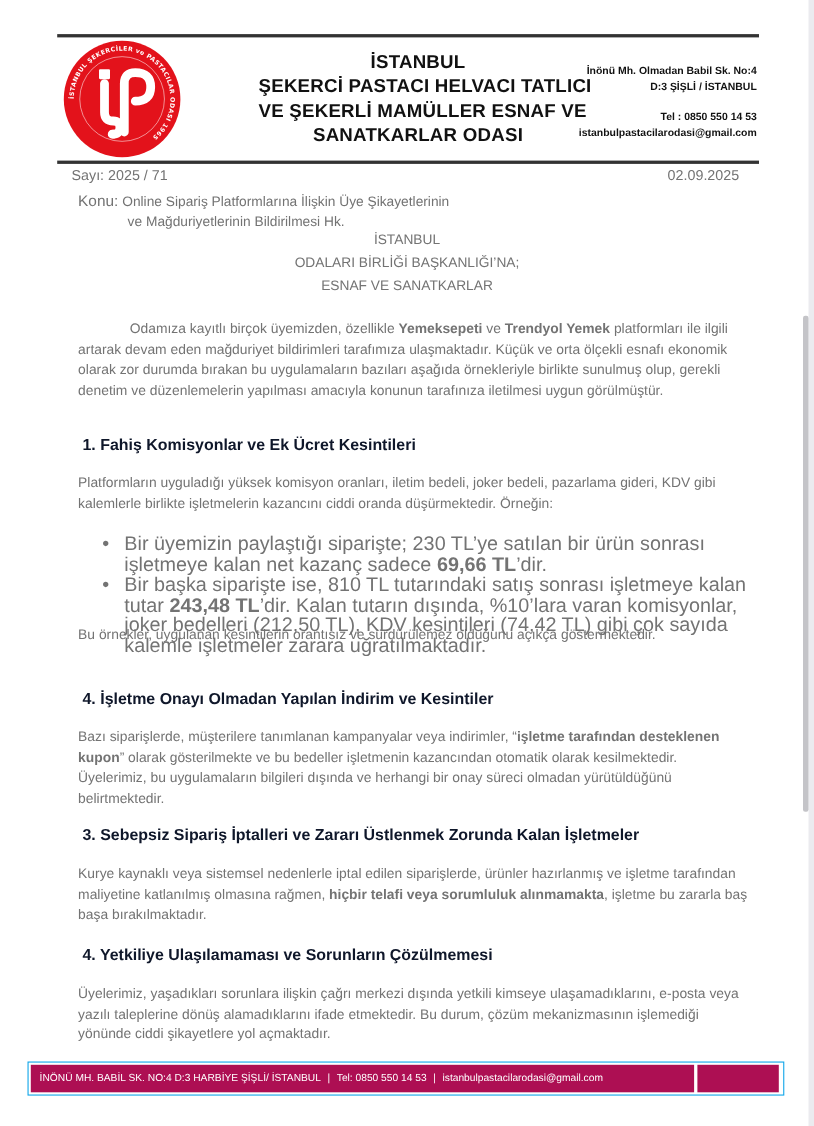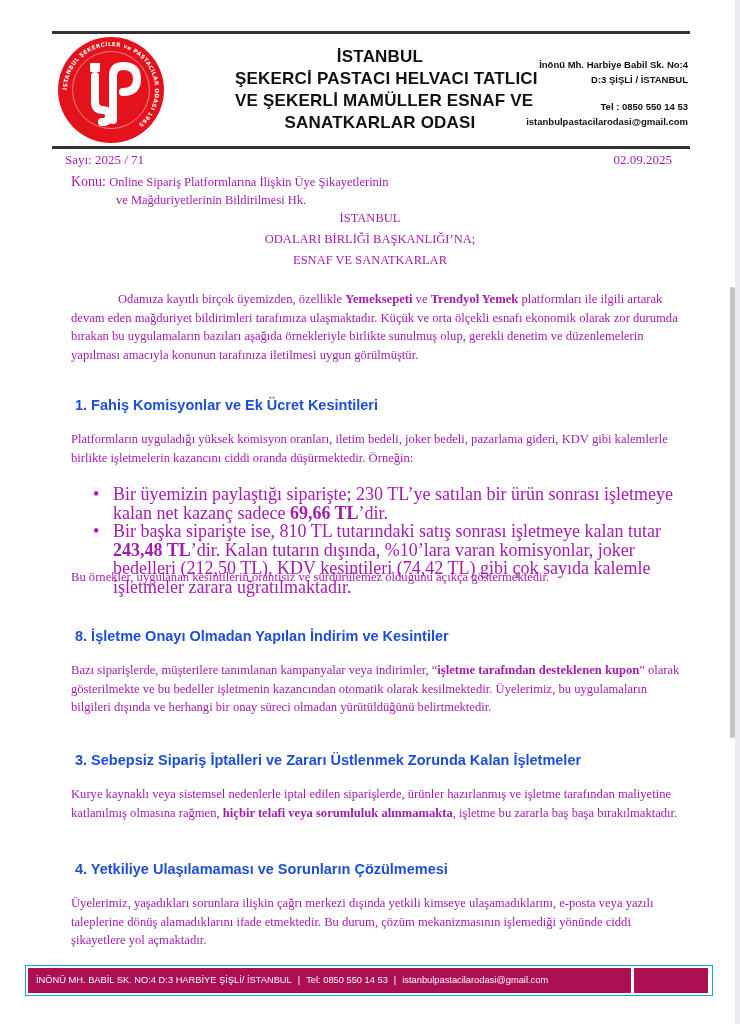--- a/index.html
+++ b/index.html
@@ -27,34 +27,34 @@
   .org-title div { white-space: nowrap; }
 
   
   .contact {
     position: absolute; right: 52px; top: 57px; width: 220px; text-align: right;
     font-weight: 700; font-size: 9.5px; line-height: 15px; color: #111;
   }
   .contact .gap { height: 12px; }
 
   
-  .doc { font-family: Liberation Serif, serif; font-size: 12.6px; color: #a21caf; }
+  .doc { font-family: Liberation Sans, sans-serif; font-size: 12.6px; color: #737373; }
   .abs { position: absolute; }
   .sayi { left: 65px; top: 152px; font-size: 13px; }
   .date { right: 68px; top: 152px; font-size: 13px; }
   .konu { left: 71px; top: 173px; font-size: 12.5px; line-height: 18px; }
   .konu .lbl { font-size: 14px; margin-top: 28px; }
   .konu .line2 { padding-left: 45px; display: block; }
   .addressee { left: 0; width: 740px; top: 208px; text-align: center; font-size: 12.5px; line-height: 21px; }
 
   .para { left: 71px; width: 610px; line-height: 18.5px; font-size: 12.6px; }
   .p-intro { top: 290px; }
   .p-intro .indent { display: inline-block; width: 47px; }
 
-  h2.sec { margin: 0; position: absolute; left: 75px; font-size: 14.5px; font-weight: 700; color: #1d4ed8; }
+  h2.sec { margin: 0; position: absolute; left: 75px; font-size: 14.5px; font-weight: 700; color: #0f172a; }
   .s1 { top: 397px; }
   .s2 { top: 628px; }
   .s3 { top: 752px; }
   .s4 { top: 861px; }
 
   .p1 { top: 430px; }
   .bullets { left: 93px; top: 485px; width: 595px; margin: 0; padding: 0; list-style: none; font-size: 18px; line-height: 18.5px; }
   .bullets li { position: relative; padding-left: 20px; }
   .bullets li::before { content: "•"; position: absolute; left: 0; top: 0; }
   .p1b { top: 568px; }
@@ -106,21 +106,21 @@
   </svg>
 
   <div class="org-title">
     <div>İSTANBUL</div>
     <div>ŞEKERCİ PASTACI HELVACI TATLICI</div>
     <div>VE ŞEKERLİ MAMÜLLER ESNAF VE</div>
     <div>SANATKARLAR ODASI</div>
   </div>
 
   <div class="contact">
-    <div>İnönü Mh. Harbiye Babil Sk. No:4</div>
+    <div>İnönü Mh. Olmadan Babil Sk. No:4</div>
     <div>D:3 ŞİŞLİ / İSTANBUL</div>
     <div class="gap"></div>
     <div>Tel : 0850 550 14 53</div>
     <div>istanbulpastacilarodasi@gmail.com</div>
   </div>
 
   <div class="rule bottom"></div>
 
   <div class="doc abs sayi">Sayı: 2025 / 71</div>
   <div class="doc abs date">02.09.2025</div>
@@ -140,21 +140,21 @@
   <p class="doc abs para p-intro" style="margin:0"><span class="indent"></span><span>Odamıza kayıtlı birçok üyemizden, özellikle </span><b>Yemeksepeti</b><span> ve </span><b>Trendyol Yemek</b><span> platformları ile ilgili artarak devam eden mağduriyet bildirimleri tarafımıza ulaşmaktadır. Küçük ve orta ölçekli esnafı ekonomik olarak zor durumda bırakan bu uygulamaların bazıları aşağıda örnekleriyle birlikte sunulmuş olup, gerekli denetim ve düzenlemelerin yapılması amacıyla konunun tarafınıza iletilmesi uygun görülmüştür.</span></p>
 
   <h2 class="sec s1">1. Fahiş Komisyonlar ve Ek Ücret Kesintileri</h2>
   <p class="doc abs para p1" style="margin:0">Platformların uyguladığı yüksek komisyon oranları, iletim bedeli, joker bedeli, pazarlama gideri, KDV gibi kalemlerle birlikte işletmelerin kazancını ciddi oranda düşürmektedir. Örneğin:</p>
   <ul class="doc abs bullets">
     <li><span>Bir üyemizin paylaştığı siparişte; 230 TL’ye satılan bir ürün sonrası işletmeye kalan net kazanç sadece </span><b>69,66 TL</b><span>’dir.</span></li>
     <li><span>Bir başka siparişte ise, 810 TL tutarındaki satış sonrası işletmeye kalan tutar </span><b>243,48 TL</b><span>’dir. Kalan tutarın dışında, %10’lara varan komisyonlar, joker bedelleri (212,50 TL), KDV kesintileri (74,42 TL) gibi çok sayıda kalemle işletmeler zarara uğratılmaktadır.</span></li>
   </ul>
   <p class="doc abs para p1b" style="margin:0">Bu örnekler, uygulanan kesintilerin orantısız ve sürdürülemez olduğunu açıkça göstermektedir.</p>
 
-  <h2 class="sec s2">8. İşletme Onayı Olmadan Yapılan İndirim ve Kesintiler</h2>
+  <h2 class="sec s2">4. İşletme Onayı Olmadan Yapılan İndirim ve Kesintiler</h2>
   <p class="doc abs para p2" style="margin:0"><span>Bazı siparişlerde, müşterilere tanımlanan kampanyalar veya indirimler, “</span><b>işletme tarafından desteklenen kupon</b><span>” olarak gösterilmekte ve bu bedeller işletmenin kazancından otomatik olarak kesilmektedir. Üyelerimiz, bu uygulamaların bilgileri dışında ve herhangi bir onay süreci olmadan yürütüldüğünü belirtmektedir.</span></p>
 
   <h2 class="sec s3">3. Sebepsiz Sipariş İptalleri ve Zararı Üstlenmek Zorunda Kalan İşletmeler</h2>
   <p class="doc abs para p3" style="margin:0"><span>Kurye kaynaklı veya sistemsel nedenlerle iptal edilen siparişlerde, ürünler hazırlanmış ve işletme tarafından maliyetine katlanılmış olmasına rağmen, </span><b>hiçbir telafi veya sorumluluk alınmamakta</b><span>, işletme bu zararla baş başa bırakılmaktadır.</span></p>
 
   <h2 class="sec s4">4. Yetkiliye Ulaşılamaması ve Sorunların Çözülmemesi</h2>
   <p class="doc abs para p4" style="margin:0">Üyelerimiz, yaşadıkları sorunlara ilişkin çağrı merkezi dışında yetkili kimseye ulaşamadıklarını, e-posta veya yazılı taleplerine dönüş alamadıklarını ifade etmektedir. Bu durum, çözüm mekanizmasının işlemediği yönünde ciddi şikayetlere yol açmaktadır.</p>
 
   <div class="footer-frame">
     <div class="footer-bar">

